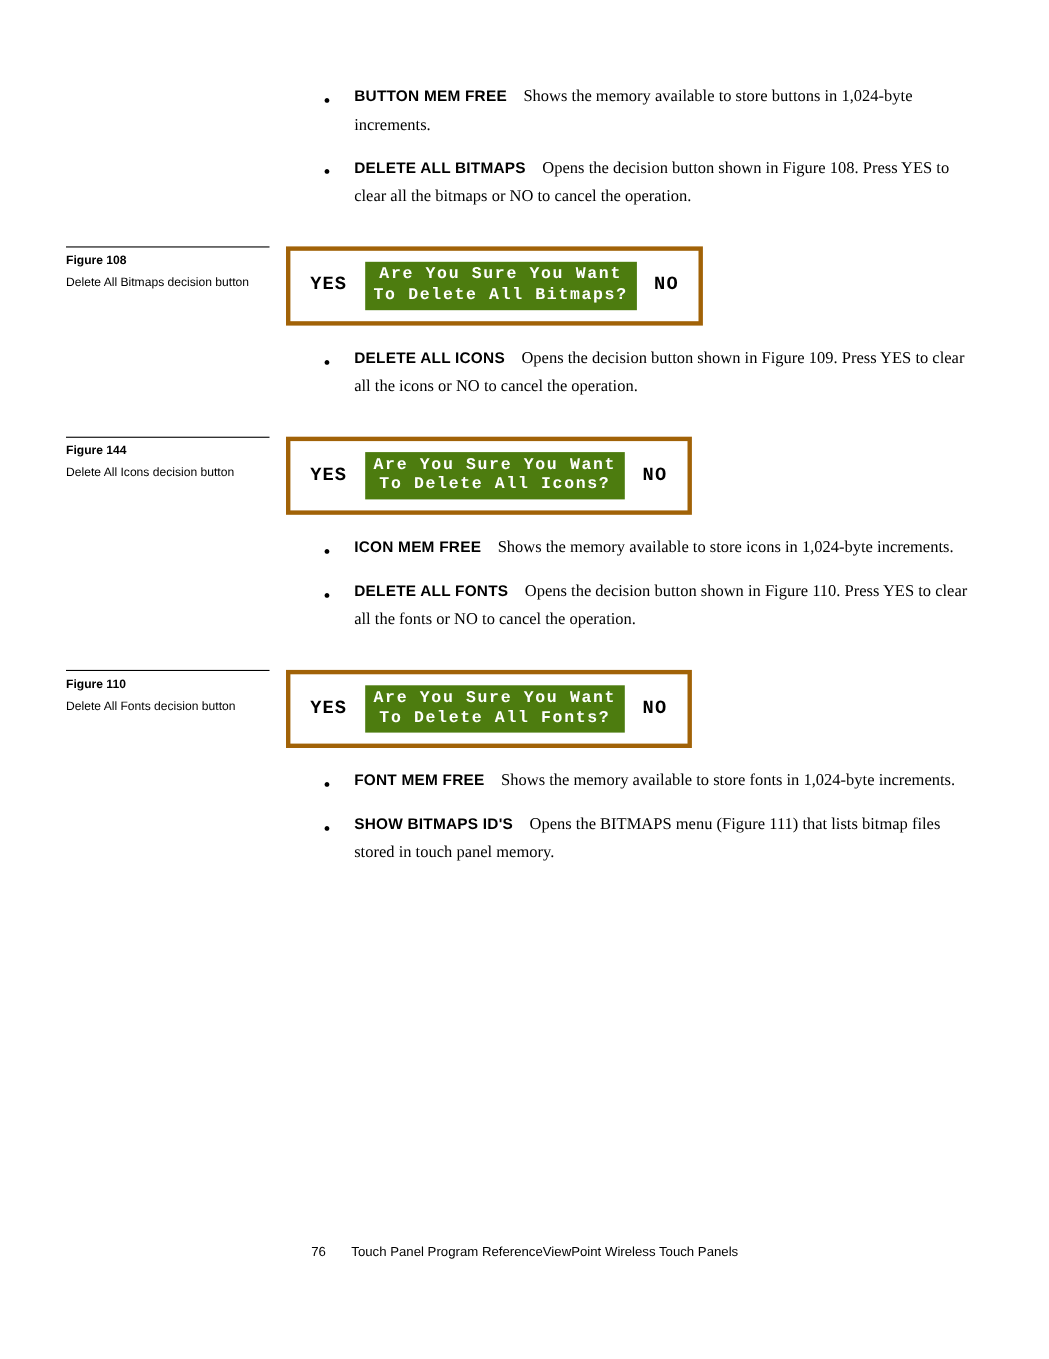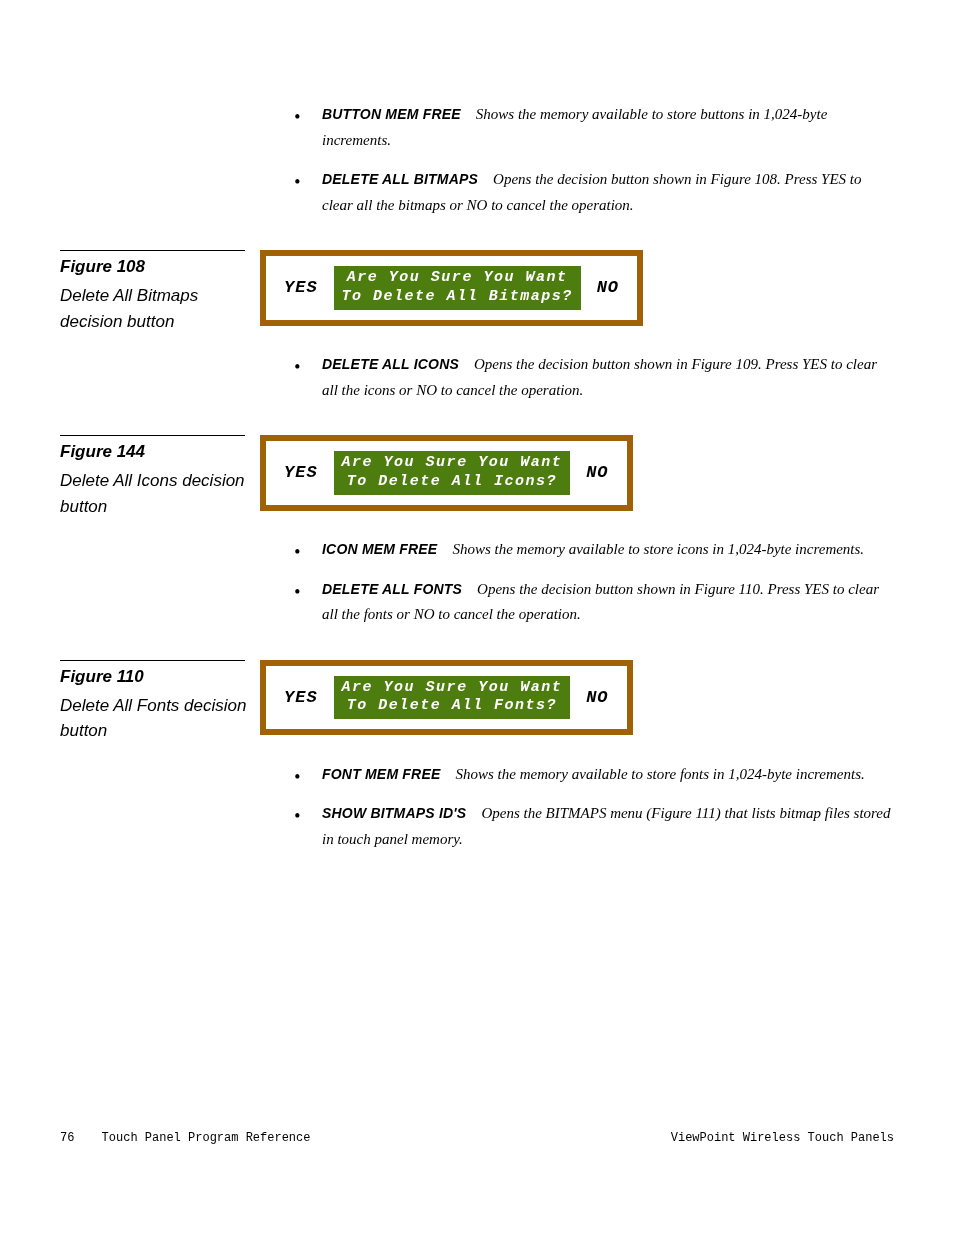--- a/index.html
+++ b/index.html
@@ -5,27 +5,27 @@
   * { box-sizing: border-box; margin: 0; padding: 0; }
   body {
     width: 954px;
     height: 1235px;
     background: #fff;
     font-family: Georgia, 'Times New Roman', serif;
     font-size: 15px;
     color: #000;
     position: relative;
   }
-  .page { padding: 102px 60px 0 60px; font-style: italic; }
+  .page { padding: 76px 60px 0 60px; }
   .row { display: flex; margin-bottom: 18px; }
   .sidebar {
     width: 200px;
     flex-shrink: 0;
     font-family: Arial, Helvetica, sans-serif;
-    font-size: 17px;
+    font-size: 11px;
     color: #000;
   }
   .sidebar hr {
     border: none;
     border-top: 1px solid #000;
     margin: 0 0 6px 0;
     width: 185px;
   }
   .sidebar .fig-label {
     font-weight: bold;
@@ -51,21 +51,21 @@
     font-size: 18px;
   }
   .term {
     font-family: Arial, Helvetica, sans-serif;
     font-weight: bold;
     font-size: 14px;
     letter-spacing: 0.2px;
   }
   .dialog-wrap { padding-left: 0; }
   .dialog {
-    border: 6px solid #a16207;
+    border: 4px solid #a16207;
     display: inline-flex;
     align-items: center;
     padding: 10px 12px;
     gap: 10px;
     font-family: 'Courier New', monospace;
     font-weight: bold;
     justify-content: center;
   }
   .dbtn {
     font-size: 17px;
@@ -82,22 +82,22 @@
     line-height: 1.25;
     padding: 3px 8px;
     white-space: pre;
   }
   .footer {
     position: absolute;
     bottom: 90px;
     left: 60px;
     right: 60px;
     display: flex;
-    justify-content: space-between;
-    font-family: Liberation Mono, monospace;
+    justify-content: center;
+    font-family: Liberation Sans, sans-serif;
     font-size: 12px;
   }
   .footer .pnum { font-weight: normal; margin-right: 20px; }
 </style>
 </head>
 <body>
 
 <div class="page">
 
   <div class="row">

